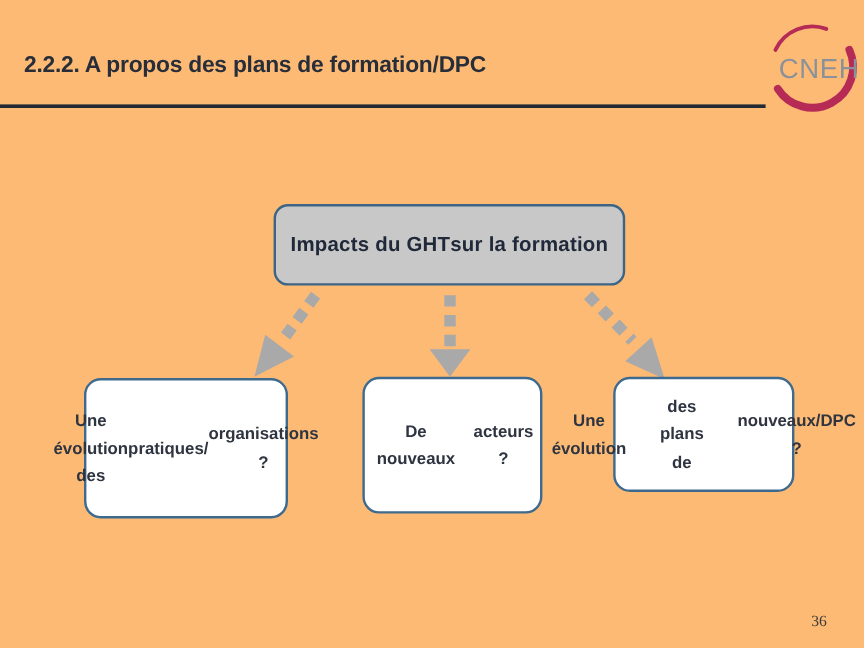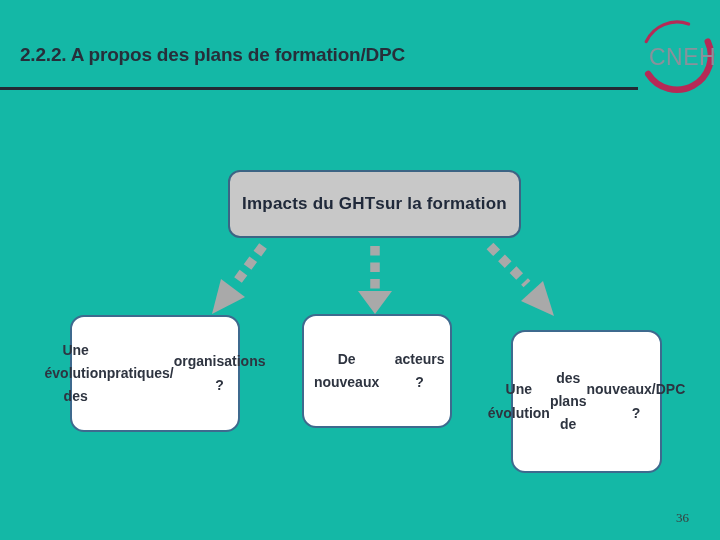--- a/index.html
+++ b/index.html
@@ -1,19 +1,19 @@
 <!DOCTYPE html>
 <html><head>
 <meta charset="utf-8">
 <style>
   html,body{margin:0;padding:0;background:#ffffff;}
   .slide{
     position:relative;
     width:720px;height:540px;
-    background:#14b8a6;
+    background:#fdba74;
     overflow:hidden;
     font-family:"Liberation Sans", sans-serif;
   }
   .slide-title{
     position:absolute;left:20px;top:44px;
     font-size:19px;font-weight:700;letter-spacing:-0.2px;
     color:#272e3a;white-space:nowrap;
   }
   .title-rule{
     position:absolute;left:0;top:87px;width:638px;height:3px;
@@ -29,21 +29,21 @@
     border:2px solid #3e6a8e;color:#2e3440;
   }
   .root-box{
     left:228px;top:170px;width:293px;height:68px;
     background:#c8c8c8;border:2.5px solid #3c6484;border-radius:12px;
     font-size:17px;line-height:1.55;color:#20293a;letter-spacing:0.2px;
   }
   .child-box{font-size:14px;line-height:1.65;}
   .child-box-0{left:70px;top:315px;width:170px;height:117px;}
   .child-box-1{left:302px;top:314px;width:150px;height:114px;}
-  .child-box-2{left:511px;top:330px;width:151px;height:143px;}
+  .child-box-2{left:511px;top:314px;width:151px;height:96px;gap:28px;}
   .page-number{
     position:absolute;left:676px;top:510px;
     font-size:13px;color:#3a3a3a;font-family:Liberation Serif, serif;
   }
 </style>
 </head>
 <body>
 
 <div class="slide">
 

